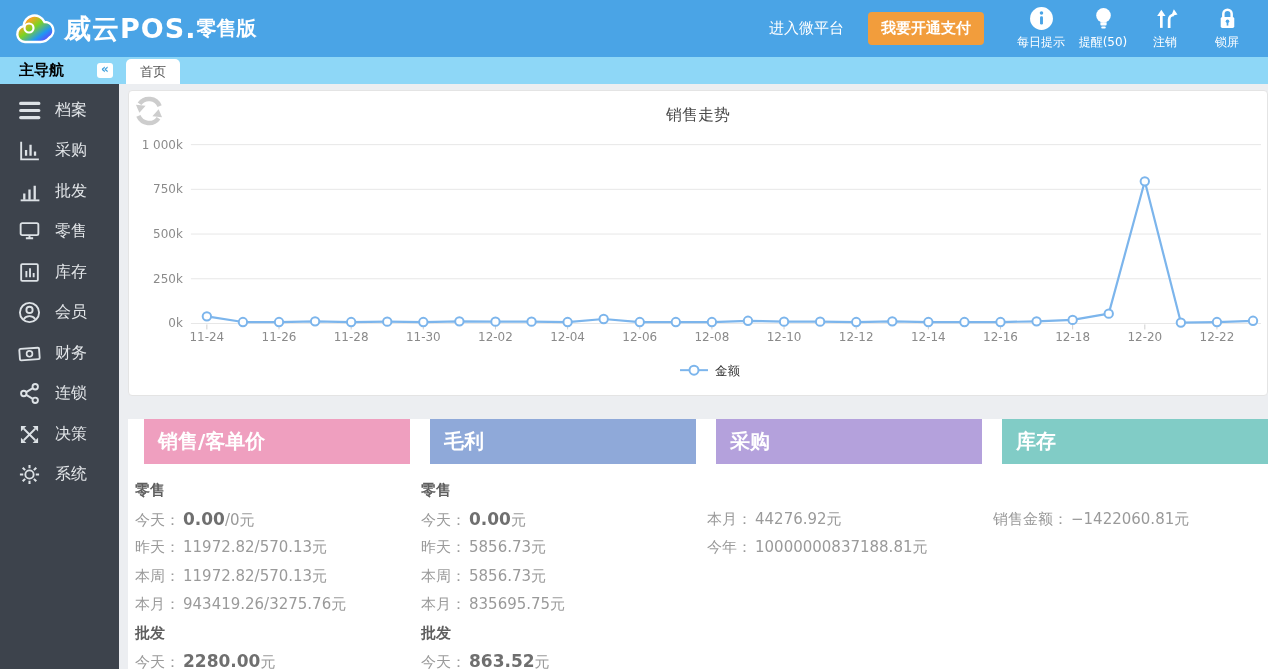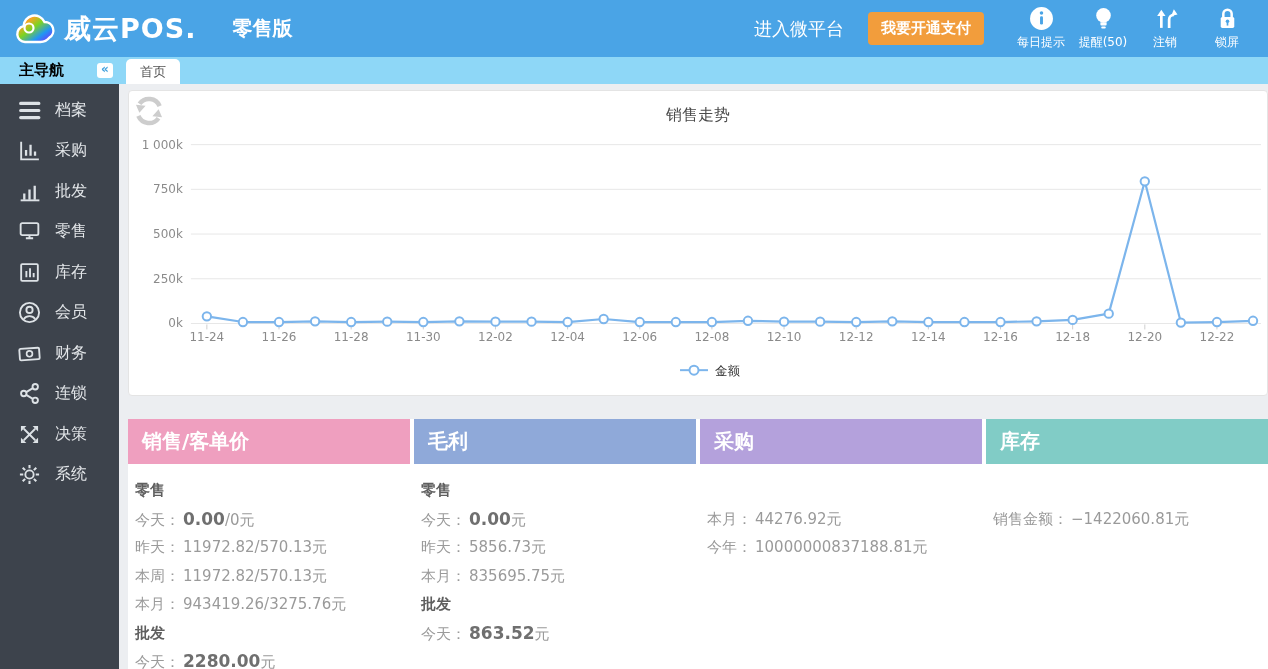--- a/index.html
+++ b/index.html
@@ -4,22 +4,22 @@
 <style>
   * { box-sizing: border-box; margin: 0; padding: 0; }
   html,body { width:1268px; height:669px; overflow:hidden;
     font-family:"DejaVu Sans","Liberation Sans",sans-serif; background:#eceef1; }
 
   
   .topbar { height:57px; background:#4aa4e6; display:flex; align-items:center; color:#fff; }
   .logo-wrap { display:flex; align-items:center; margin-left:12px; }
   .logo-cloud { width:46px; height:36px; }
   .brand { font-size:27px; font-weight:bold; margin-left:6px; letter-spacing:1px; }
-  .brand-suffix { font-size:20px; font-weight:bold;margin-left:36px; }
-  .wechat-link { margin-left:auto; font-size:18px; cursor:pointer; }
+  .brand-suffix { font-size:20px; font-weight:bold; }
+  .wechat-link { margin-left:auto; font-size:15px; cursor:pointer; }
   .pay-btn { background:#f29d3c; border:none; color:#fff; font-weight:bold; font-size:15px;
     padding:7px 13px; border-radius:4px; margin-left:24px; cursor:pointer; }
   .actions { display:flex; margin-left:26px; margin-right:10px; }
   .action { width:62px; display:flex; flex-direction:column; align-items:center; cursor:pointer; }
   .action svg { width:25px; height:25px; }
   .action-label { font-size:12px; margin-top:3px; white-space:nowrap; }
 
   
   .subbar { height:27px; background:#8ed7f7; display:flex; align-items:center; }
   .nav-title { margin-left:19px; width:58px; font-size:15px; font-weight:bold; color:#000000; }
@@ -41,21 +41,21 @@
   
   .chart-panel { margin-top:6px; height:306px; background:#fff; border:1px solid #e4e4e4;
     border-radius:4px; position:relative; }
   .chart-panel svg.trend { width:100%; height:100%; display:block; }
   .refresh-btn { position:absolute; top:3px; left:3px; width:34px; height:34px; cursor:pointer; }
 
   
   .cards-section { margin-top:23px; height:250px; background:#fff; overflow:hidden; }
   .cards-headers { display:flex; gap:4px; height:45px; }
   .card-header { flex:1; color:#fff; font-size:20px; font-weight:bold;
-    line-height:45px; padding-left:14px; }
+    line-height:45px; padding-left:14px;margin-left:16px; }
   .cards-bodies { display:flex; gap:4px; }
   .card-body { flex:1; padding:12px 8px 0 7px; }
   .card-heading { font-size:15px; font-weight:bold; color:#5f5f5f; height:28.5px; line-height:28.5px; }
   .card-row { height:28.5px; line-height:28.5px; font-size:15px; color:#9a9a9a; white-space:nowrap; }
   .card-row .lbl { margin-right:3px; }
   .card-row .strong { font-size:17px; font-weight:bold; color:#6f6f6f; }
 </style>
 </head>
 <body>
 
@@ -317,20 +317,21 @@
             <div class="card-row"><span class="lbl">昨天：</span><span>11972.82/570.13元</span></div>
             <div class="card-row"><span class="lbl">本周：</span><span>11972.82/570.13元</span></div>
             <div class="card-row"><span class="lbl">本月：</span><span>943419.26/3275.76元</span></div>
             <div class="card-heading">批发</div>
             <div class="card-row"><span class="lbl">今天：</span><span class="strong">2280.00</span><span>元</span></div>
           </div>
           <div class="card-body">
             <div class="card-heading">零售</div>
             <div class="card-row"><span class="lbl">今天：</span><span class="strong">0.00</span><span>元</span></div>
             <div class="card-row"><span class="lbl">昨天：</span><span>5856.73元</span></div>
+            <div class="card-row"><span class="lbl">本周：</span><span>5856.73元</span></div>
             <div class="card-row"><span class="lbl">本月：</span><span>835695.75元</span></div>
             <div class="card-heading">批发</div>
             <div class="card-row"><span class="lbl">今天：</span><span class="strong">863.52</span><span>元</span></div>
           </div>
           <div class="card-body">
             <div class="card-heading">&nbsp;</div>
             <div class="card-row"><span class="lbl">本月：</span><span>44276.92元</span></div>
             <div class="card-row"><span class="lbl">今年：</span><span>10000000837188.81元</span></div>
           </div>
           <div class="card-body">

